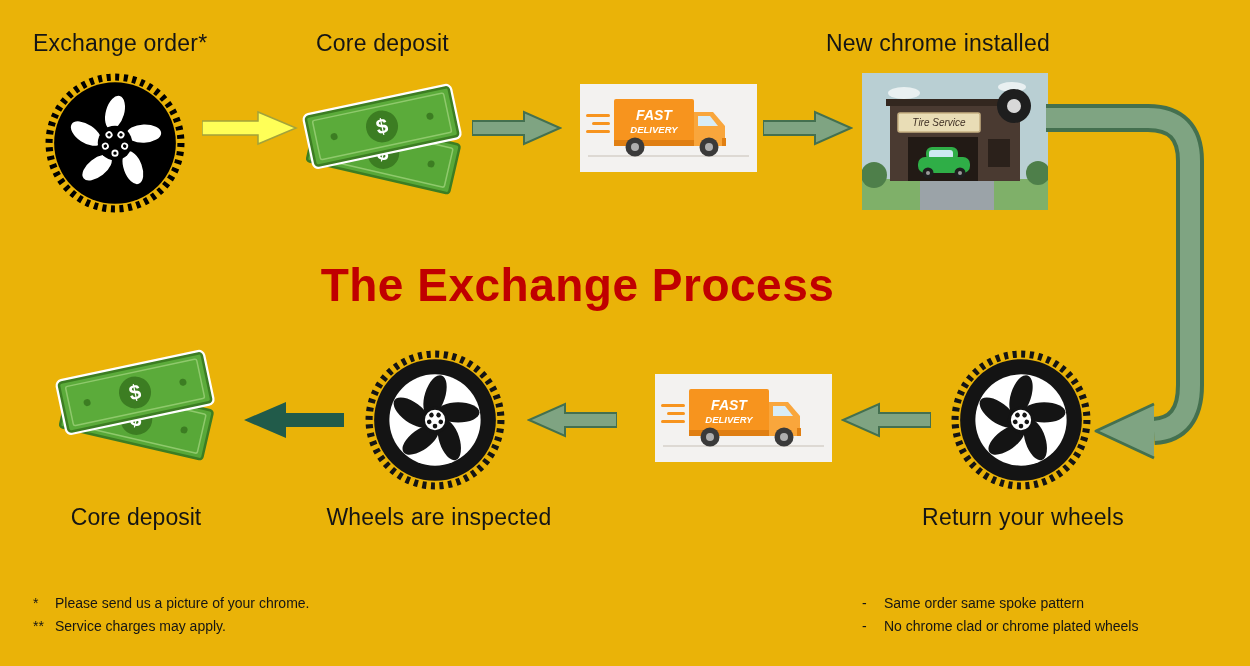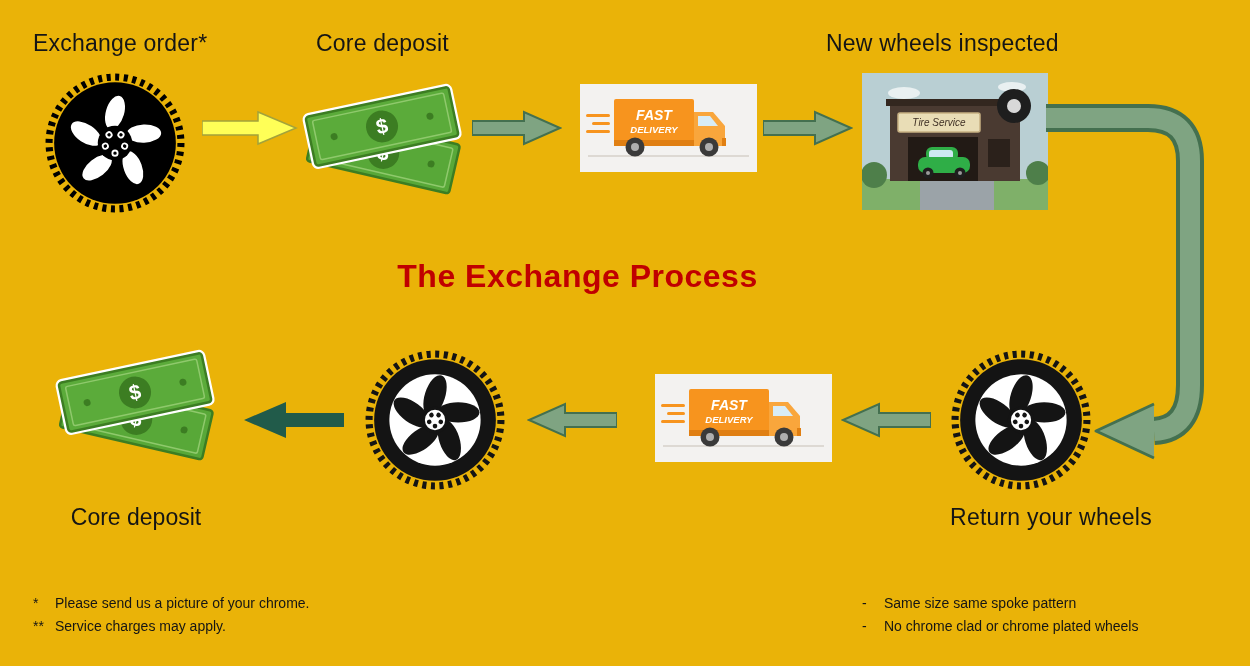--- a/index.html
+++ b/index.html
@@ -2,21 +2,21 @@
 <html><head>
 <meta charset="utf-8">
 <style>
   * { margin:0; padding:0; box-sizing:border-box; }
   html,body { background:#fff; }
   body { font-family:"Liberation Sans", sans-serif; color:#111; }
   .canvas { position:relative; width:1250px; height:666px; background:#eab308; overflow:hidden; }
   .abs { position:absolute; }
   .step-label { font-size:23px; color:#151515; letter-spacing:.2px; white-space:nowrap; }
   .centered { text-align:center; white-space:nowrap; }
-  .title { font-size:32px; font-weight:700; color:#C00000; text-align:center; letter-spacing:.5px; }
+  .title { font-size:46px; font-weight:700; color:#C00000; text-align:center; letter-spacing:.5px; }
   .refund-label { font-size:23px; color:#151515; text-align:center; line-height:29px; }
   .note-row { display:flex; font-size:14px; color:#151515; }
   .note-marker { width:22px; flex:0 0 22px; }
   svg { display:block; }
 </style>
 </head>
 <body>
 
 <div class="canvas">
 
@@ -90,21 +90,21 @@
     <circle cx="55" cy="63" r="9.5" fill="#3A3A3A"></circle>
       <circle cx="55" cy="63" r="4" fill="#AFAFAF"></circle>
     <circle cx="129" cy="63" r="9.5" fill="#3A3A3A"></circle>
       <circle cx="129" cy="63" r="4" fill="#AFAFAF"></circle>
   </svg>
 
   <svg class="abs" style="left:763px; top:110px;" width="90" height="36" viewBox="0 0 90 36">
     <polygon points="0,11 52,11 52,2 88,18 52,34 52,25 0,25" fill="#7FA482" stroke="#44704F" stroke-width="2"></polygon>
   </svg>
 
-  <div class="abs step-label" style="left:826px; top:30px;">New wheels inspected</div>
+  <div class="abs step-label" style="left:826px; top:30px;">New chrome installed</div>
 
   <svg class="abs" style="left:862px; top:73px;" width="186" height="137" viewBox="0 0 186 137">
     <rect width="186" height="137" fill="#B9CFD3"></rect>
     <ellipse cx="42" cy="20" rx="16" ry="6" fill="#E9F0F1"></ellipse>
     <ellipse cx="150" cy="14" rx="14" ry="5" fill="#E9F0F1"></ellipse>
     <rect y="106" width="186" height="31" fill="#7FB069"></rect>
     <rect x="58" y="106" width="74" height="31" fill="#9BA3A8"></rect>
     <circle cx="12" cy="102" r="13" fill="#4E7F4A"></circle>
     <circle cx="176" cy="100" r="12" fill="#4E7F4A"></circle>
     <rect x="28" y="30" width="130" height="78" fill="#4A3A31"></rect>
@@ -149,21 +149,21 @@
     <circle cx="70" cy="70" r="11.5" fill="#fff" stroke="#141414" stroke-width="3"></circle>
     <g fill="#141414">
       <circle cx="70" cy="64" r="2.3" transform="rotate(36 70 70)"></circle>
       <circle cx="70" cy="64" r="2.3" transform="rotate(108 70 70)"></circle>
       <circle cx="70" cy="64" r="2.3" transform="rotate(180 70 70)"></circle>
       <circle cx="70" cy="64" r="2.3" transform="rotate(252 70 70)"></circle>
       <circle cx="70" cy="64" r="2.3" transform="rotate(324 70 70)"></circle>
     </g>
   </svg>
 
-  <div class="abs step-label centered" style="left:915px; top:504px; width:272px;">Return your wheels</div>
+  <div class="abs step-label centered" style="left:887px; top:504px; width:272px;">Return your wheels</div>
 
   <svg class="abs" style="left:841px; top:402px;" width="90" height="36" viewBox="0 0 90 36">
     <polygon points="90,11 38,11 38,2 2,18 38,34 38,25 90,25" fill="#7FA482" stroke="#44704F" stroke-width="2"></polygon>
   </svg>
 
   <svg class="abs" style="left:655px; top:374px;" width="177" height="88" viewBox="0 0 177 88">
     <rect width="177" height="88" fill="#F3F2F0"></rect>
     <g>
       <rect x="6" y="30" width="24" height="3" rx="1.5" fill="#F7941E"></rect>
       <rect x="12" y="38" width="18" height="3" rx="1.5" fill="#F7941E"></rect>
@@ -201,20 +201,21 @@
     <circle cx="70" cy="70" r="11.5" fill="#fff" stroke="#141414" stroke-width="3"></circle>
     <g fill="#141414">
       <circle cx="70" cy="64" r="2.3" transform="rotate(36 70 70)"></circle>
       <circle cx="70" cy="64" r="2.3" transform="rotate(108 70 70)"></circle>
       <circle cx="70" cy="64" r="2.3" transform="rotate(180 70 70)"></circle>
       <circle cx="70" cy="64" r="2.3" transform="rotate(252 70 70)"></circle>
       <circle cx="70" cy="64" r="2.3" transform="rotate(324 70 70)"></circle>
     </g>
   </svg>
 
+  <div class="abs step-label centered" style="left:310px; top:504px; width:258px;">Wheels are inspected</div>
 
   <svg class="abs" style="left:242px; top:399px;" width="102" height="42" viewBox="0 0 102 42">
     <polygon points="102,14 44,14 44,3 2,21 44,39 44,28 102,28" fill="#215B4A"></polygon>
   </svg>
 
   <svg class="abs" style="left:50px; top:346px;" width="176" height="122" viewBox="0 0 176 122">
     <g transform="rotate(13 87 70)">
       <rect x="14" y="48" width="146" height="50" rx="3" fill="#58A838" stroke="#3C7D22" stroke-width="2.5"></rect>
       <rect x="20" y="53" width="134" height="40" rx="2" fill="none" stroke="#8FC96C" stroke-width="1.5"></rect>
       <circle cx="87" cy="73" r="16" fill="#3C7D22"></circle>
@@ -241,20 +242,20 @@
     <span class="note-marker">*</span>
     <span>Please send us a picture of your chrome.</span>
   </div>
   <div class="abs note-row" style="left:33px; top:618px;">
     <span class="note-marker">**</span>
     <span>Service charges may apply.</span>
   </div>
 
   <div class="abs note-row" style="left:862px; top:595px;">
     <span class="note-marker">-</span>
-    <span>Same size same spoke pattern</span>
+    <span>Same order same spoke pattern</span>
   </div>
   <div class="abs note-row" style="left:862px; top:618px;">
     <span class="note-marker">-</span>
     <span>No chrome clad or chrome plated wheels</span>
   </div>
 
 </div>
 
 </body></html>

